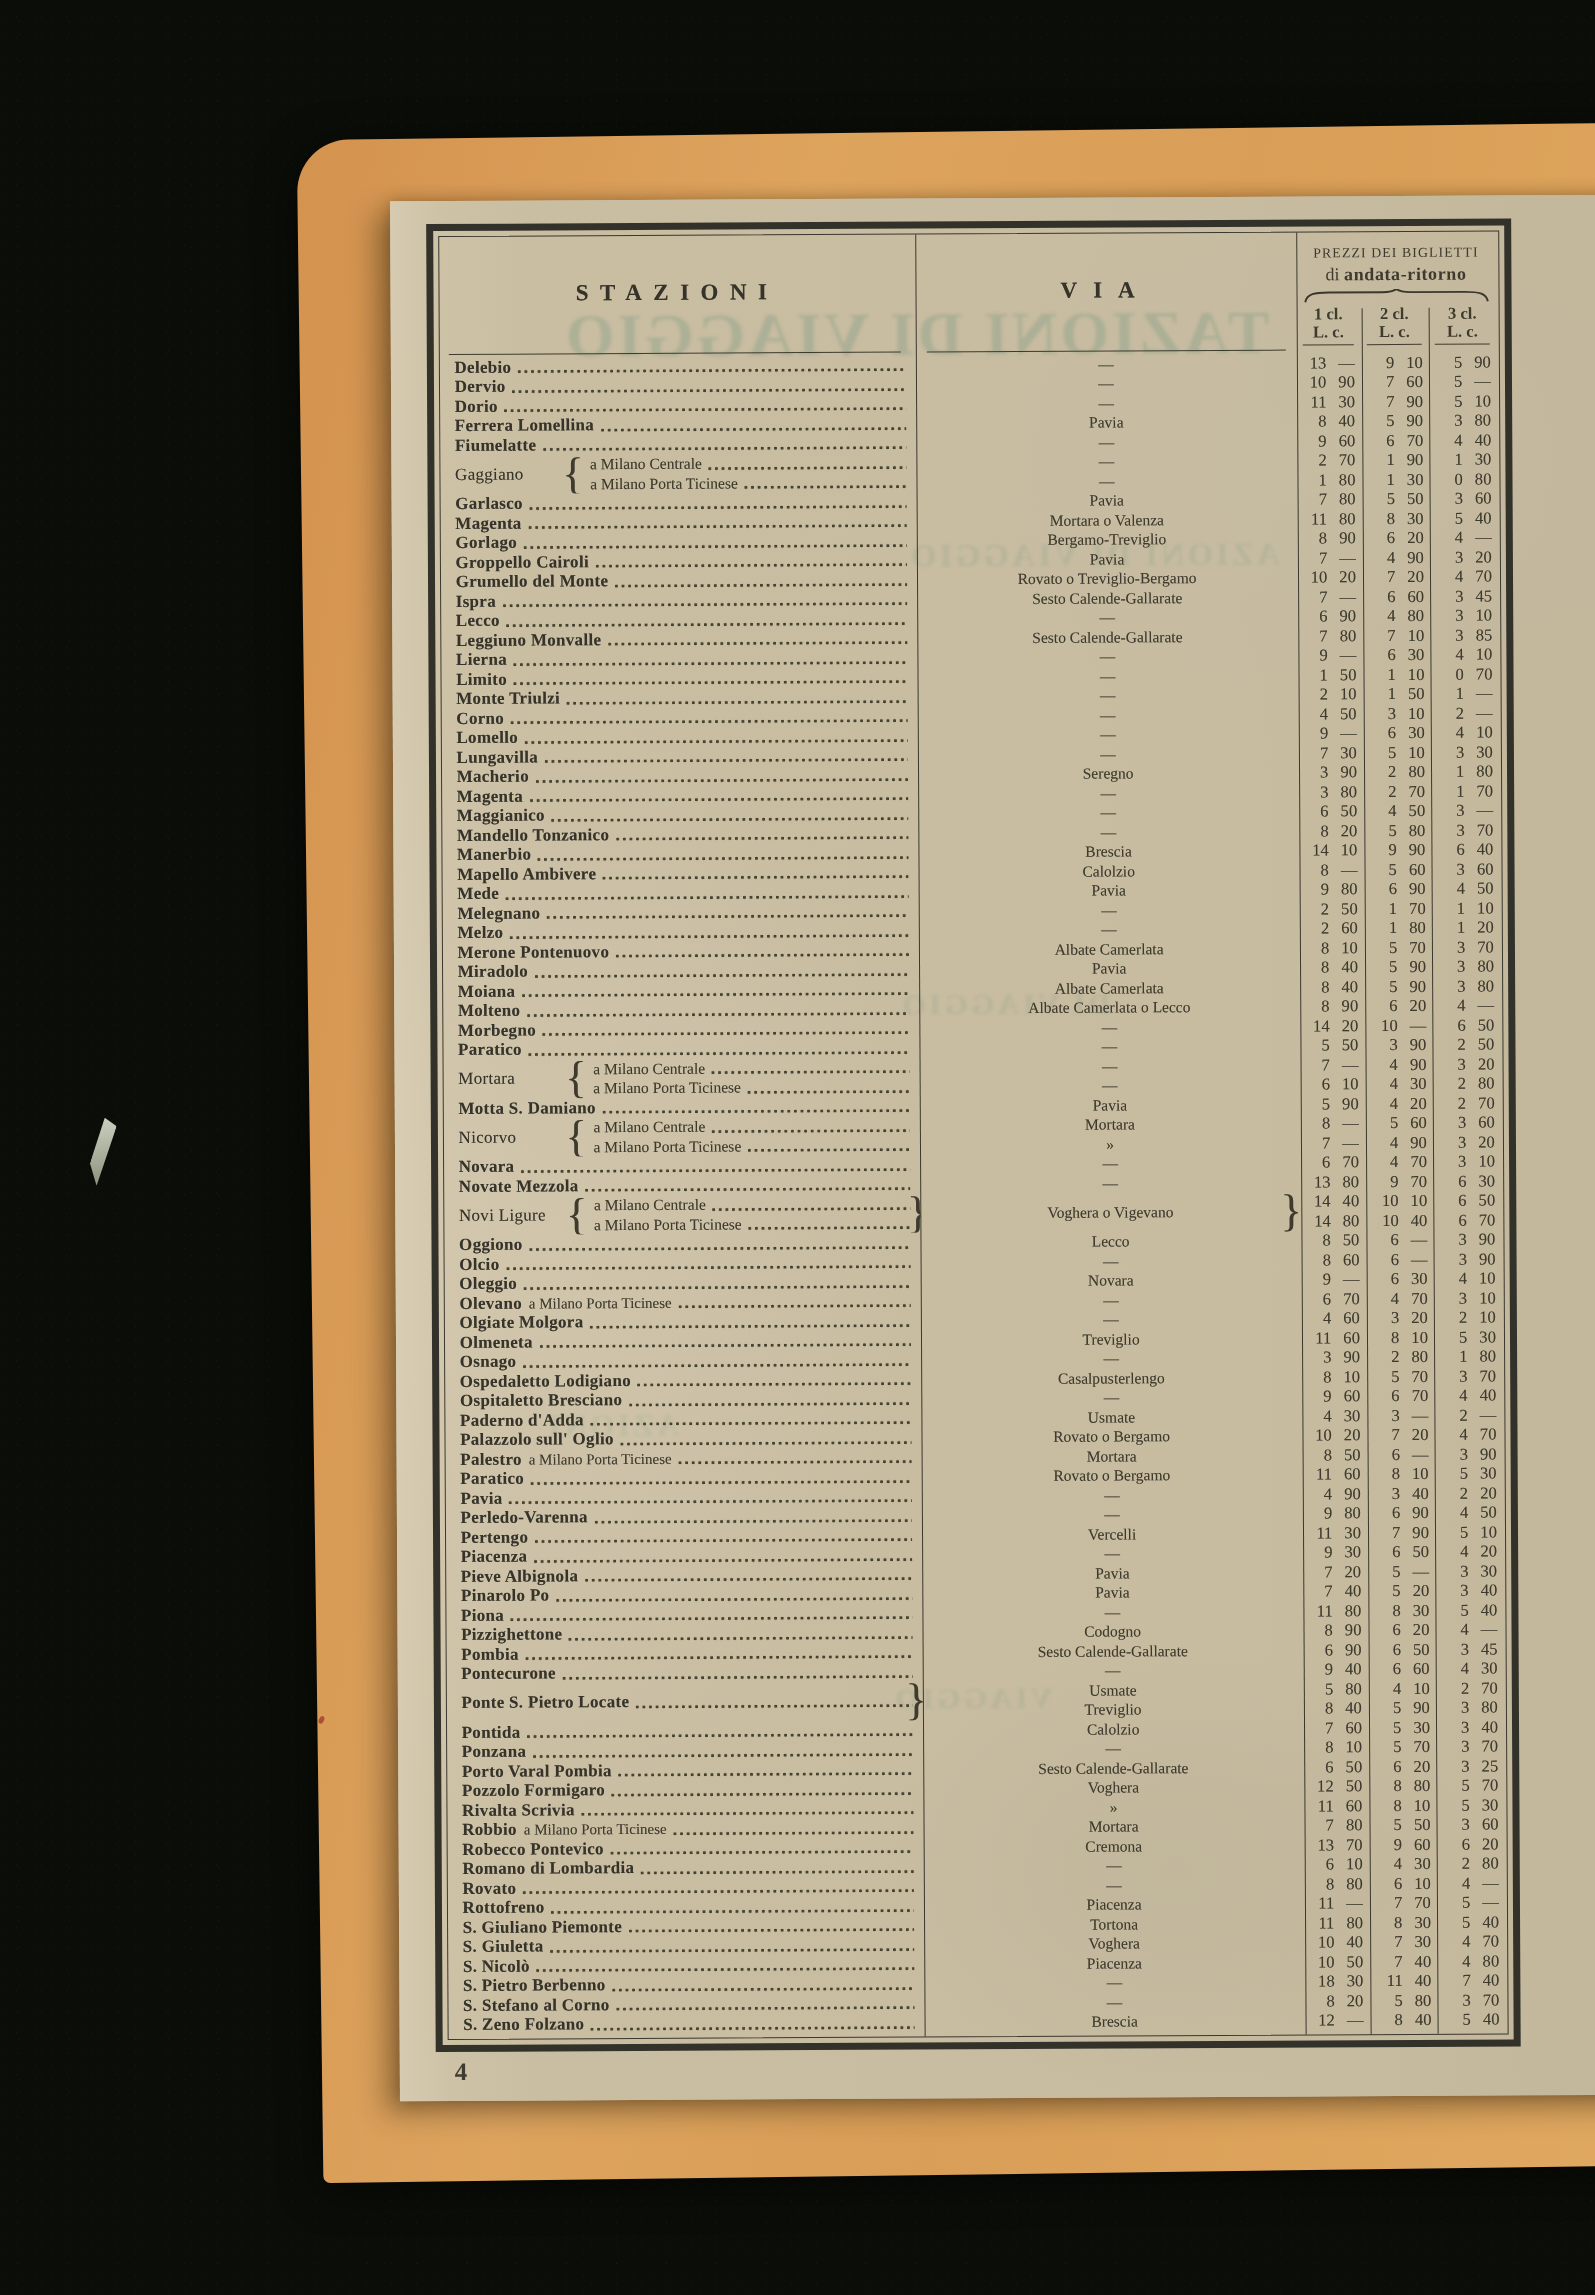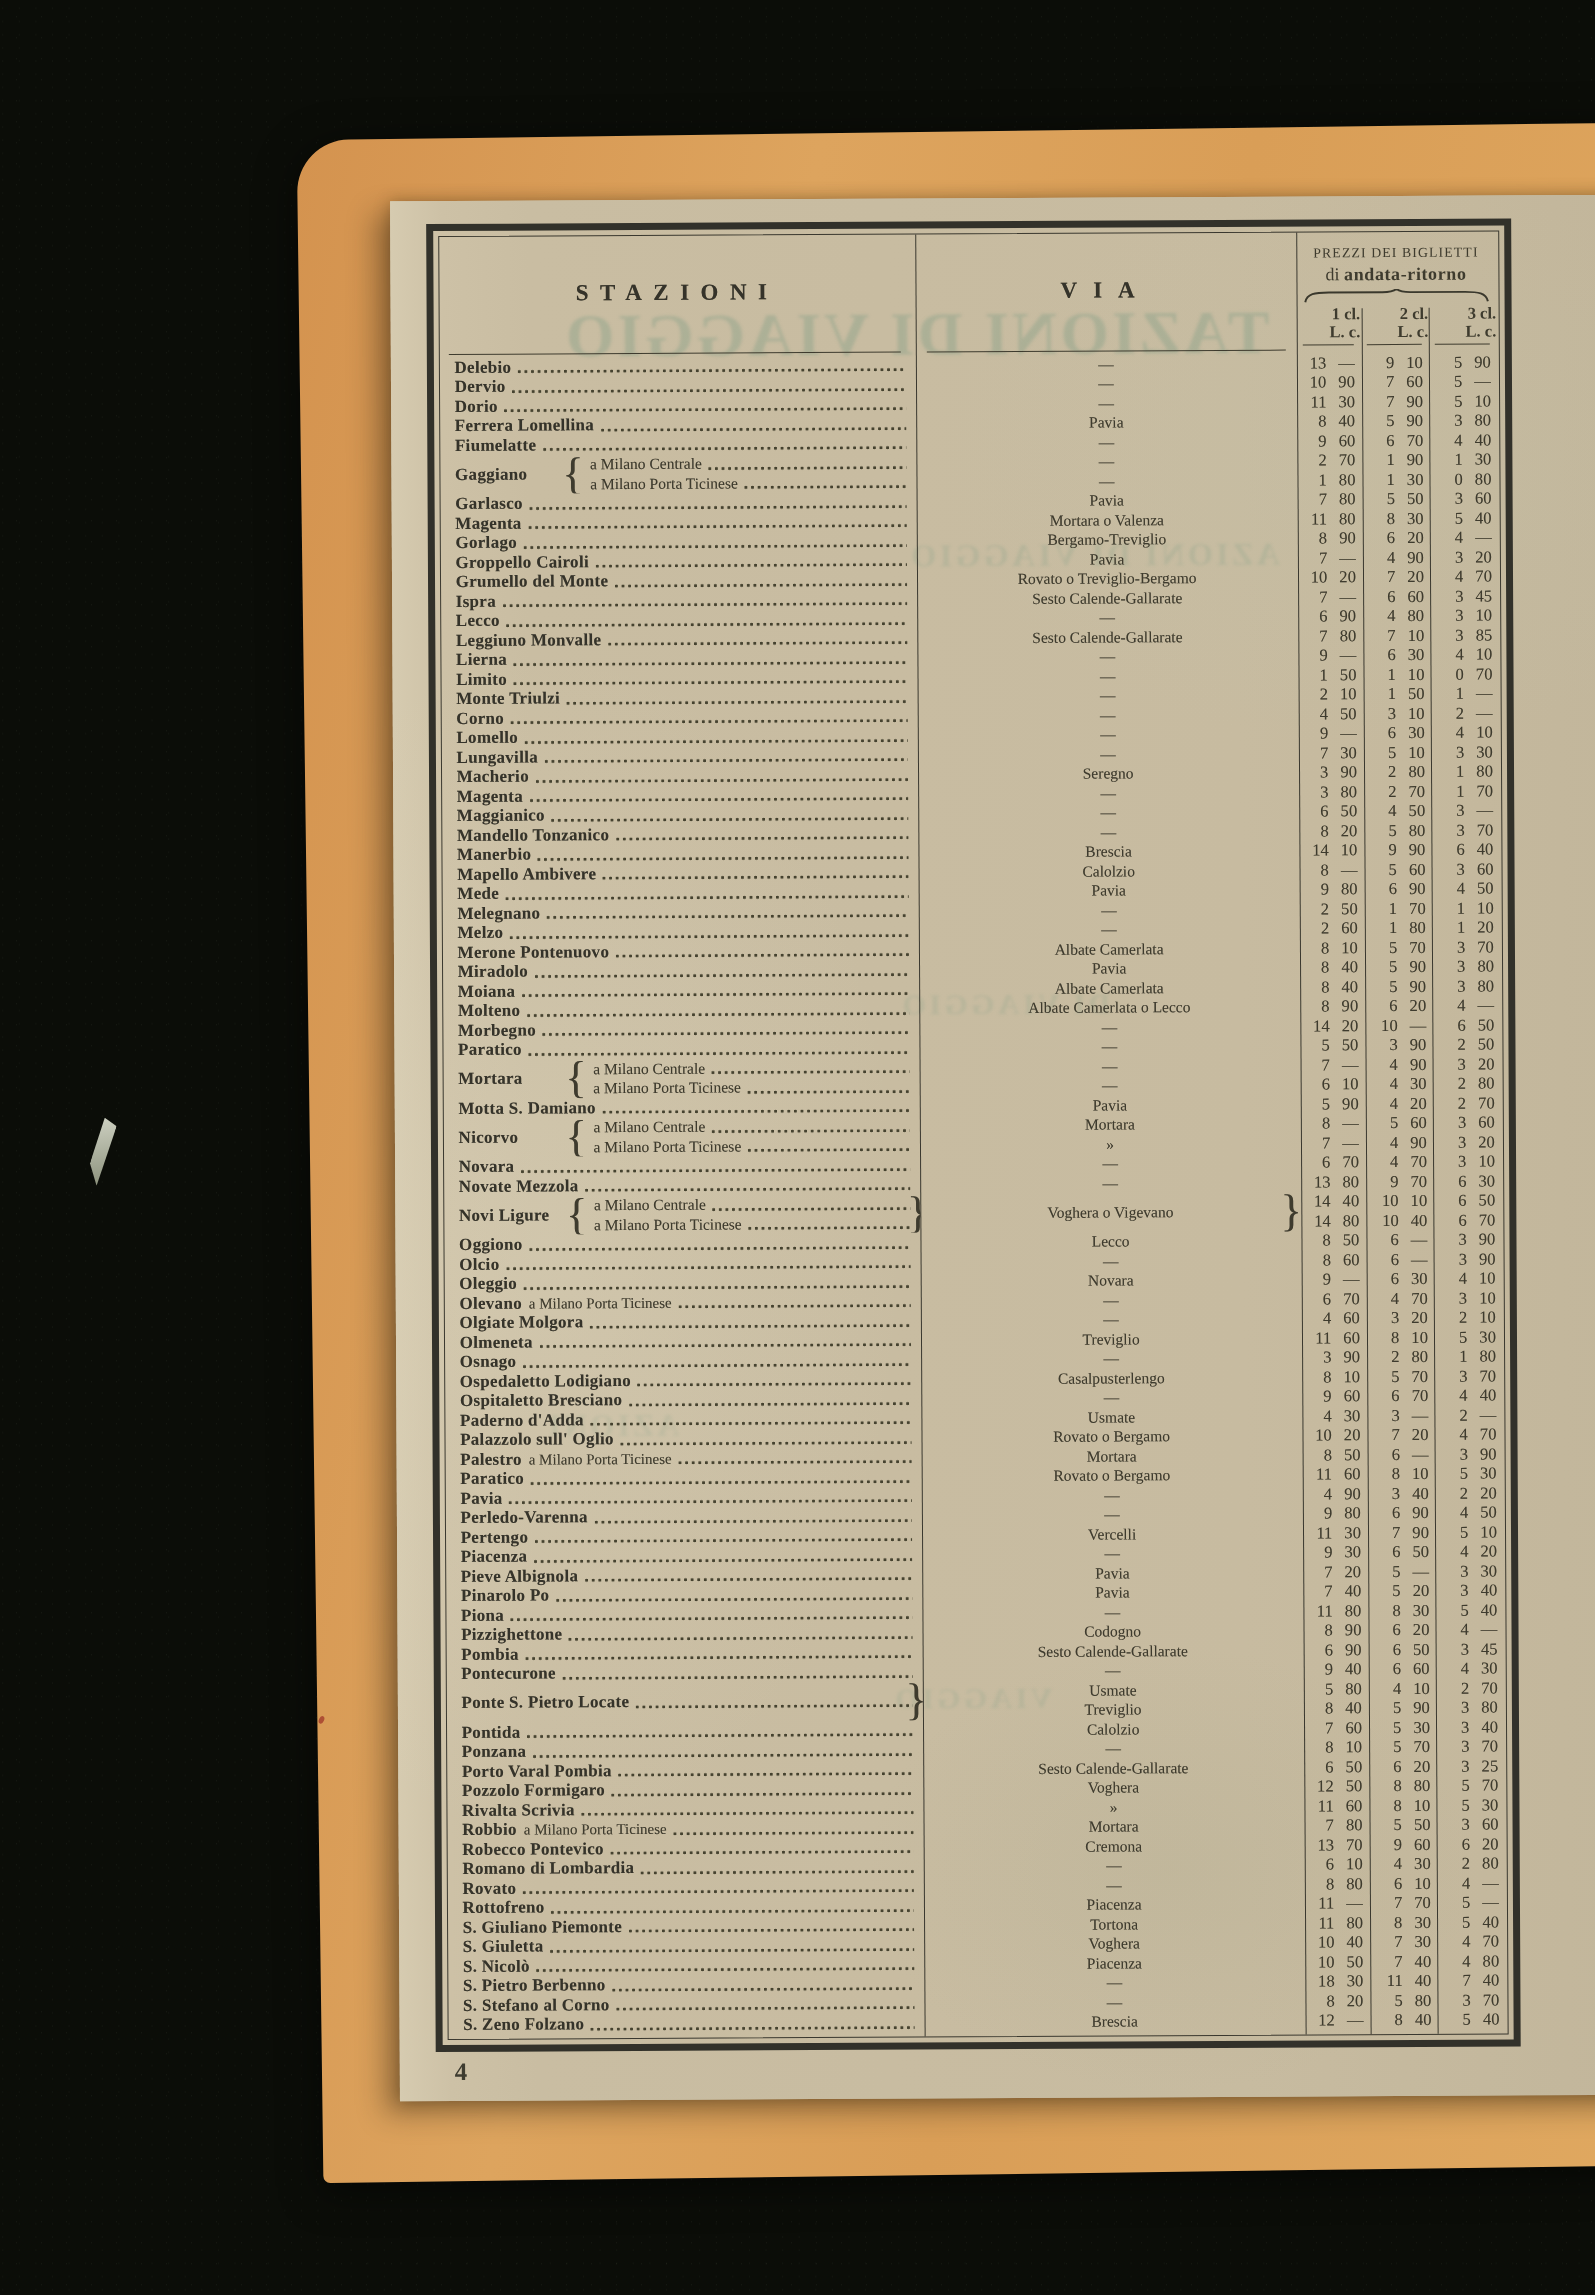--- a/index.html
+++ b/index.html
@@ -81,21 +81,21 @@
   .hstation{position:absolute;left:0;top:0;width:476px;height:114px;display:flex;align-items:center;justify-content:center;
     font-size:23px;font-weight:bold;letter-spacing:11.5px;color:var(--ink-dark);text-shadow:0 0 0.6px rgba(50,45,30,.5);}
   .hvia{position:absolute;left:476px;top:0;width:381px;height:114px;display:flex;align-items:center;justify-content:center;
     font-size:23px;font-weight:bold;letter-spacing:16px;color:var(--ink-dark);text-shadow:0 0 0.6px rgba(50,45,30,.5);}
   .hprices{position:absolute;left:857px;top:0;width:200px;height:121px;}
   .ptitle{margin-top:13.8px;text-align:center;font-size:13.8px;letter-spacing:1.1px;}
   .psub{text-align:center;font-size:18px;margin-top:2.3px;}
   .psub b{letter-spacing:0.6px;text-align:center;}
   .hbrace{display:block;margin:4.6px auto 0;width:186px;height:13.8px;}
   .class-cols{display:grid;grid-template-columns:64px 68px 68px;margin-top:2.3px;}
-  .ccol{position:relative;text-align:right;font-size:16.6px;font-weight:bold;line-height:18px;}
+  .ccol{position:relative;text-align:center;font-size:16.6px;font-weight:bold;line-height:18px;}
   .ccol::after{content:"";position:absolute;left:6.9px;right:6.9px;bottom:-4px;height:1.7px;background:var(--ink);}
 
   .tbody{position:absolute;top:121px;left:0;right:0;}
   .line{display:grid;grid-template-columns:476px 381px 64px 68px 68px;height:19.5px;
     text-shadow:0 0 0.6px rgba(55,50,35,.35);}
   .line.dbl{height:39px;}
 
   .cst{padding-left:15px;display:flex;align-items:baseline;overflow:hidden;}
   .stname{font-weight:bold;font-size:17px;line-height:19.5px;color:var(--ink-dark);letter-spacing:0.3px;white-space:nowrap;}
   .sfx{font-size:15px;line-height:19.5px;margin-left:6.9px;white-space:nowrap;}
@@ -103,21 +103,21 @@
     background-image:radial-gradient(circle at 2.3px 50%, #45422f 1.3px, rgba(0,0,0,0) 1.7px);
     background-size:6.6px 5.7px;background-repeat:repeat-x;background-position:0 11.5px;}
   .cvia{font-size:15.5px;line-height:19.5px;text-align:center;}
   .cp{display:flex;font-size:16.6px;line-height:19.5px;}
   .pl{flex:1;text-align:right;padding-right:1.1px;}
   .pc{width:27.5px;text-align:right;padding-right:5.7px;}
 
   
   .rel{position:relative;display:block;padding-left:0;}
   .gname{position:absolute;left:15px;top:0;height:39px;display:flex;align-items:center;
-    font-weight:bold;font-size:17px;color:var(--ink-dark);letter-spacing:0.3px;}
+    font-weight:normal;font-size:17px;color:var(--ink-dark);letter-spacing:0.3px;}
   .gbrace{position:absolute;left:122px;top:-2.3px;font-size:45px;line-height:42px;font-weight:400;}
   .gbrace2{position:absolute;left:463px;top:-2.3px;font-size:45px;line-height:42px;font-weight:400;}
   .gsubs{position:absolute;left:150px;right:0;top:0;}
   .gsub{height:19.5px;display:flex;align-items:baseline;font-size:15.5px;line-height:19.5px;}
   .stack{display:block;}
   .sr{height:19.5px;font-size:15.5px;line-height:19.5px;text-align:center;}
   .prow{height:19.5px;display:flex;font-size:16.6px;line-height:19.5px;}
   .vshared{position:relative;height:39px;display:flex;align-items:center;justify-content:center;font-size:15.5px;}
   .vbrace{position:absolute;right:-1.1px;top:-3.4px;font-size:45px;line-height:45px;font-weight:400;}
   .pclamp{height:39px;display:flex;align-items:center;padding-left:15px;}

